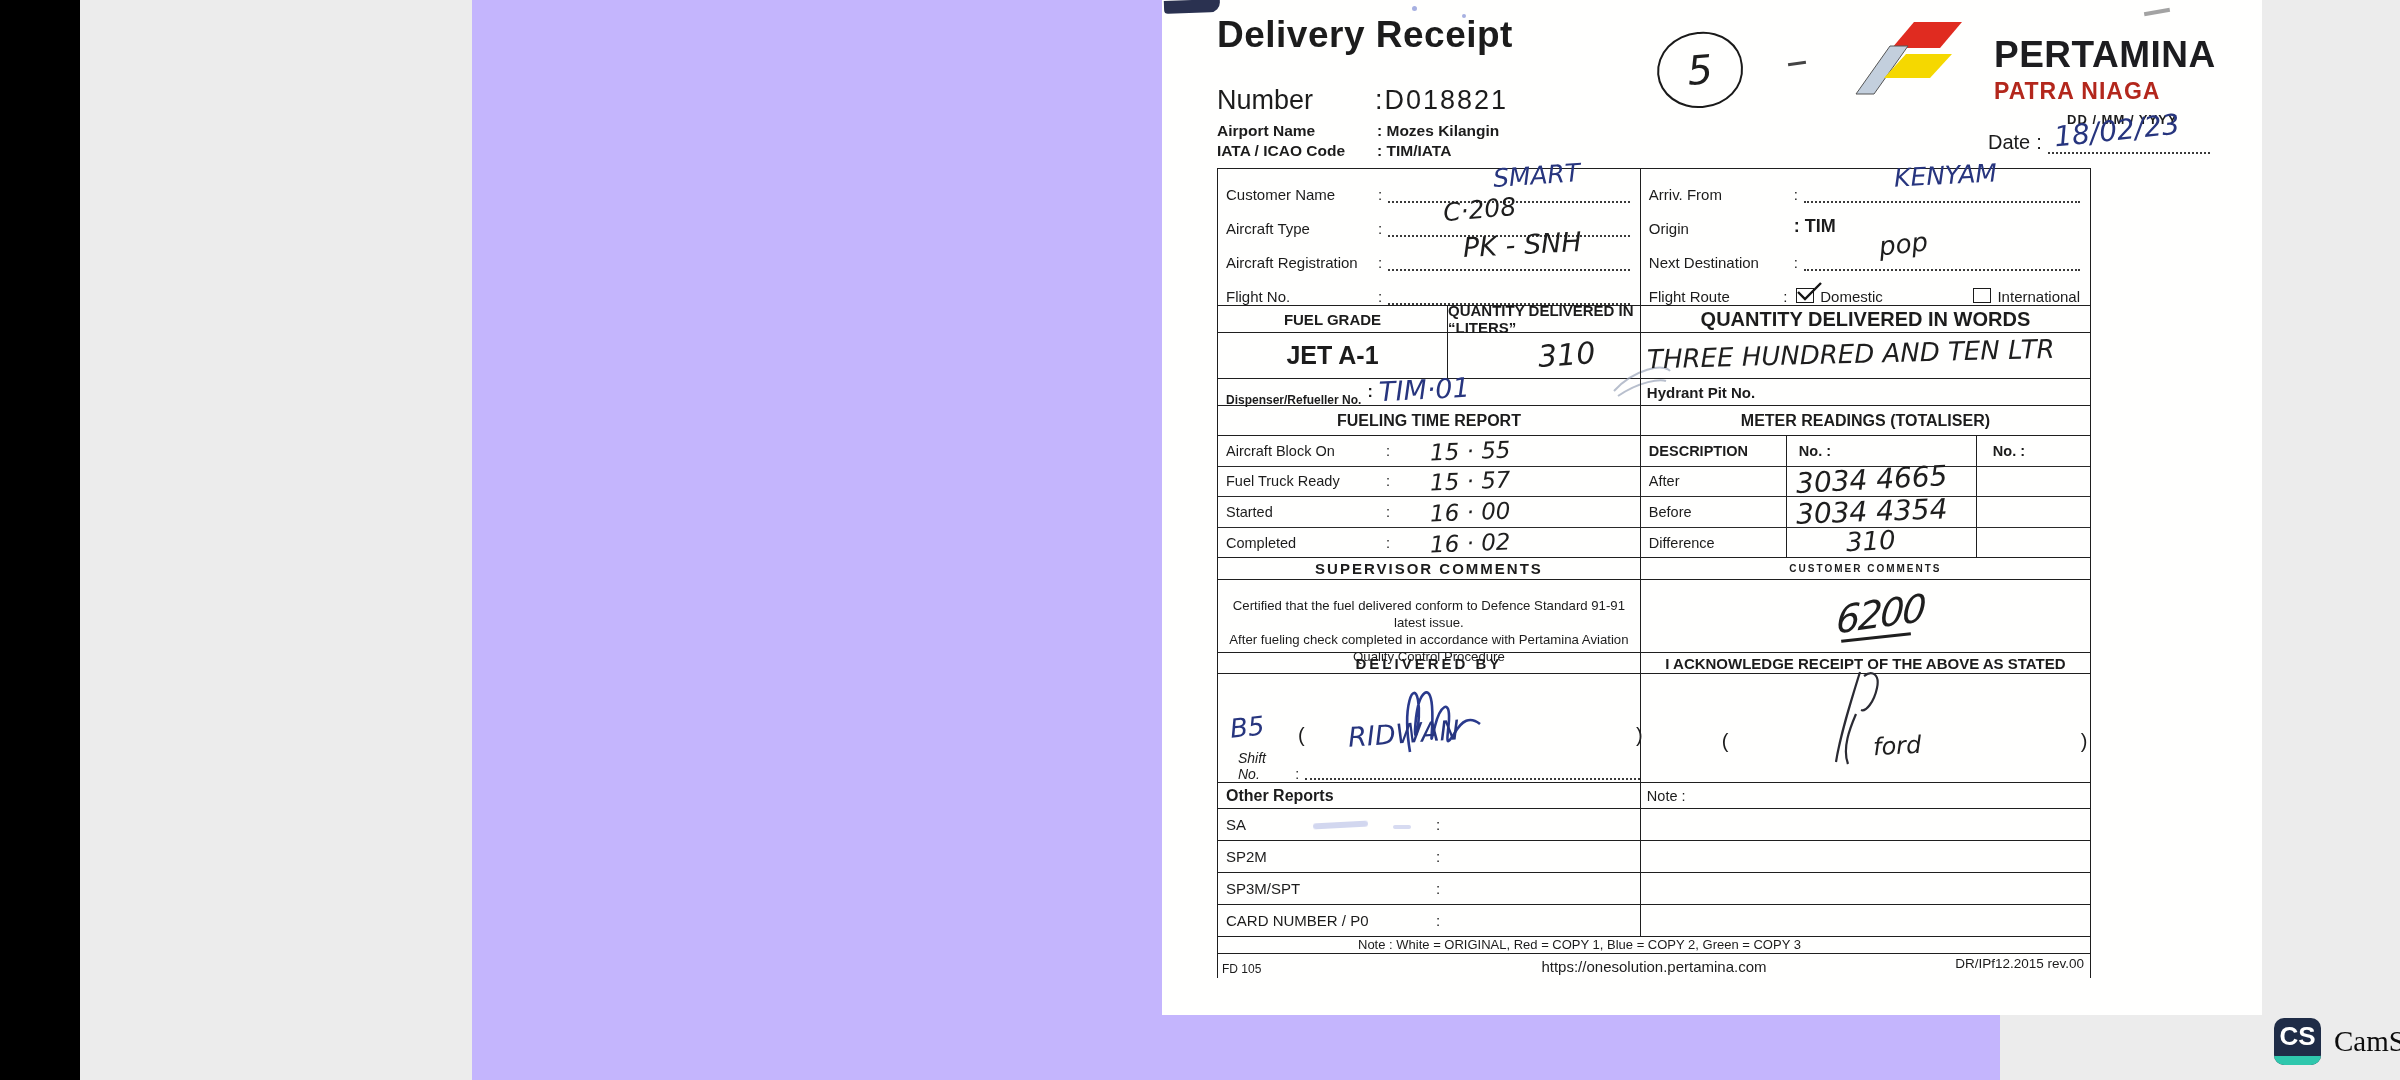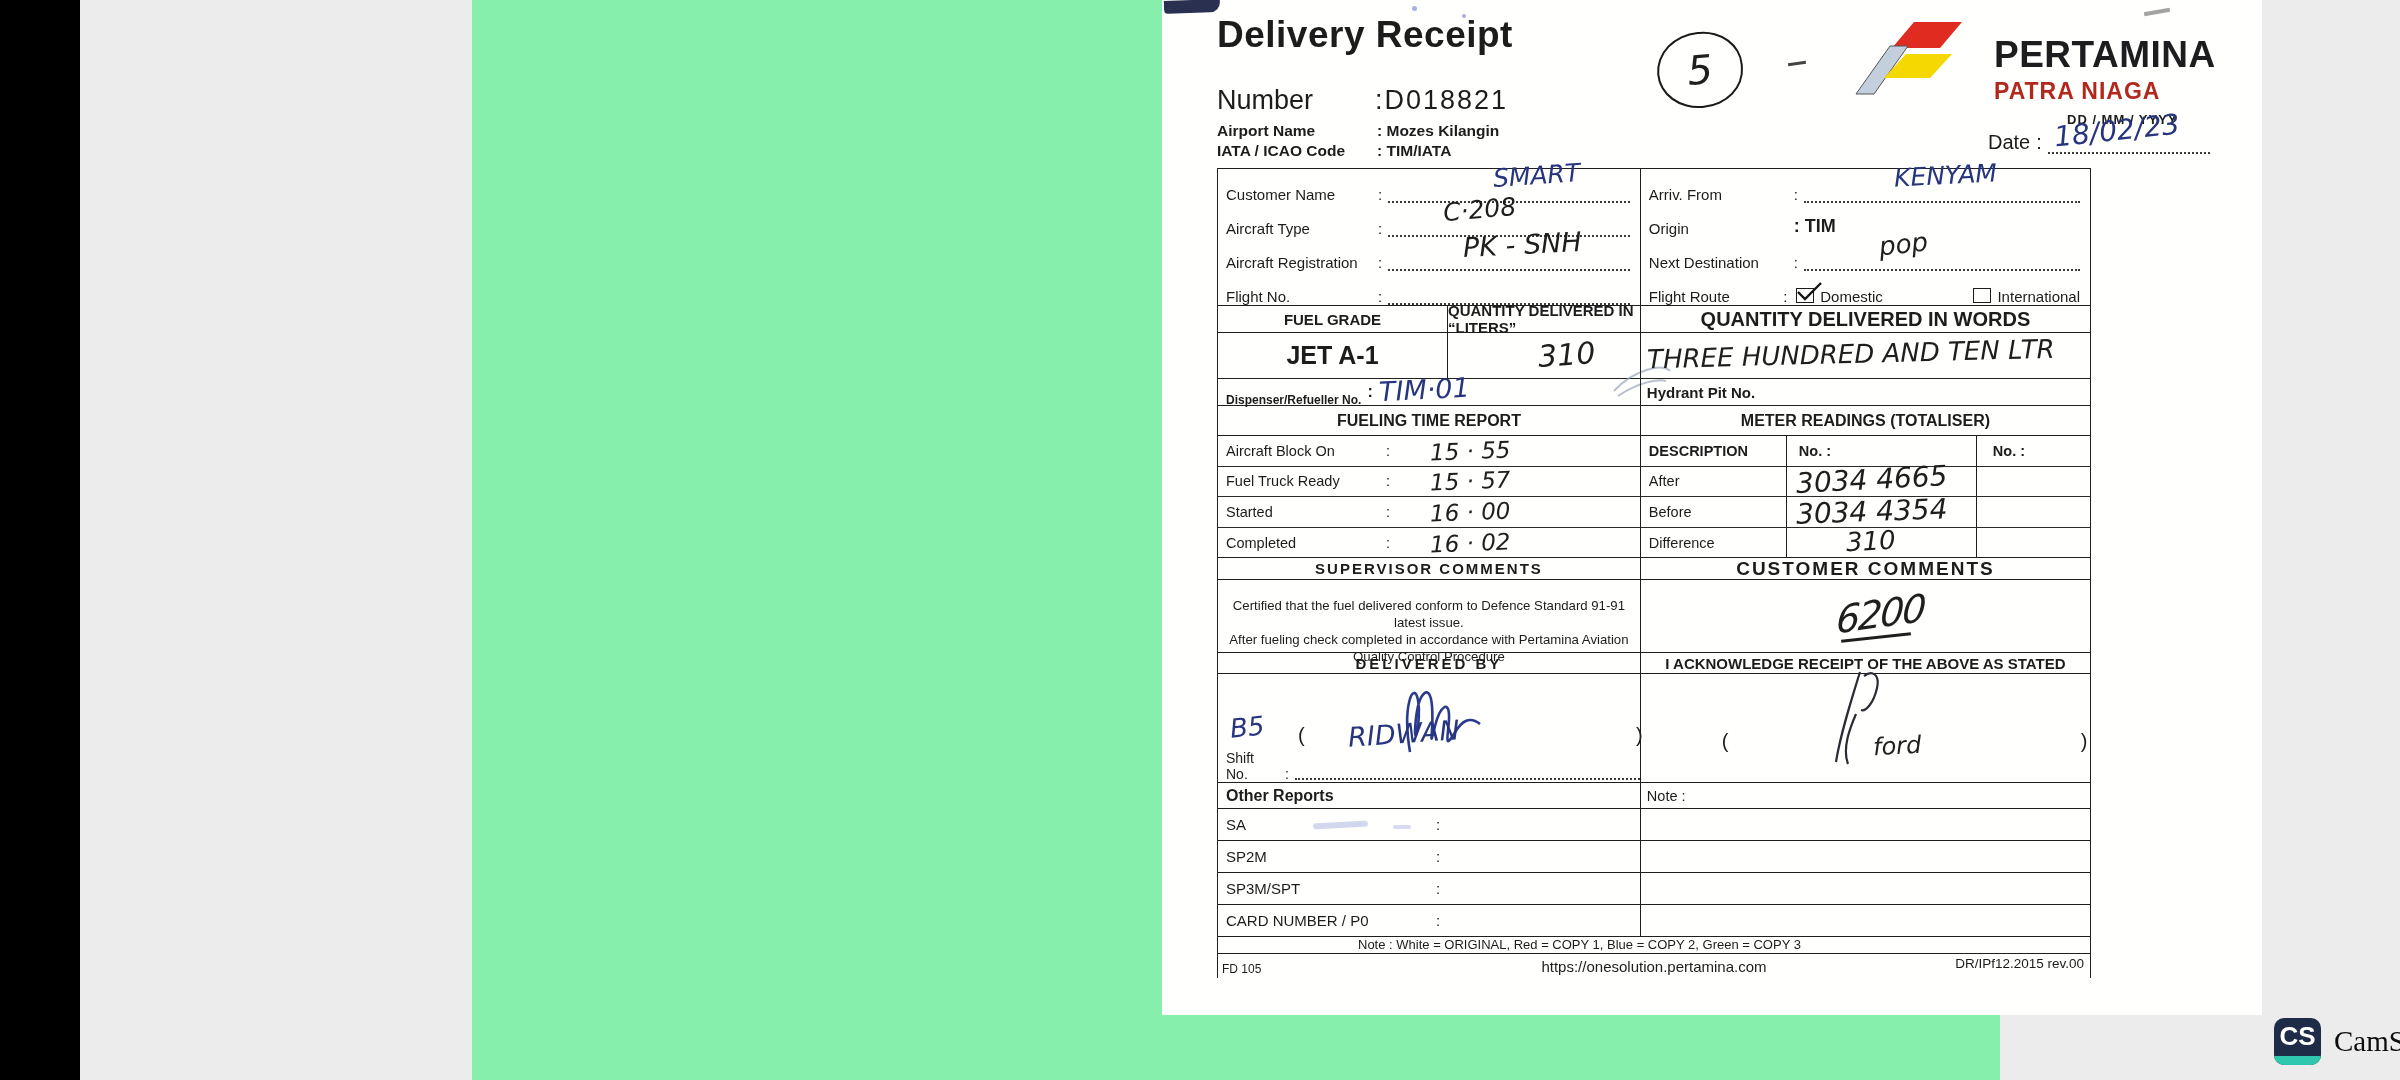--- a/index.html
+++ b/index.html
@@ -1,21 +1,21 @@
 <!DOCTYPE html>
 <html><head>
 <meta charset="utf-8">
 <style>
   * { margin:0; padding:0; box-sizing:border-box; }
   html,body { width:2400px; height:1080px; }
   body { position:relative; background:#ececec; overflow:hidden;
          font-family:"Liberation Sans", sans-serif; color:#1c1c1c; }
 
   .black-bar { position:absolute; left:0; top:0; width:80px; height:1080px; background:#000; }
-  .page { position:absolute; left:472px; top:0; width:1528px; height:1080px; background:#86efac; }
+  .page { position:absolute; left:472px; top:0; width:1528px; height:1080px; background:#c4b5fd; }
 
   .doc { position:absolute; left:690px; top:0; width:1100px; height:1015px; background:#fffffe; }
 
   
   .blob-tl { position:absolute; left:2px; top:0; width:56px; height:13px; background:#2a3150;
              border-radius:0 0 10px 4px; transform:rotate(-2deg); }
   .dash-tr { position:absolute; left:982px; top:10px; width:26px; height:4px; background:#666;
              opacity:.6; transform:rotate(-10deg); }
   .speck { position:absolute; border-radius:50%; background:rgba(60,80,190,.45); filter:blur(.6px); }
 
@@ -290,21 +290,21 @@
           </div>
           <div class="sub">
             <span style="margin-left:8px;">Difference</span>
             <span class="hw ik" style="position:absolute; left:205px; top:-2px; font-size:26px; transform:rotate(-3deg);">310</span>
           </div>
         </div>
       </div>
 
       <div class="row bb" style="height:22px;">
         <div class="cl cell-center" style="font-size:15px; letter-spacing:2px;">SUPERVISOR  COMMENTS</div>
-        <div class="cr cell-center" style="font-size:19px; letter-spacing:2px;">CUSTOMER  COMMENTS</div>
+        <div class="cr cell-center" style="font-size:10px; letter-spacing:2px;">CUSTOMER  COMMENTS</div>
       </div>
 
       <div class="row bb" style="height:73px;">
         <div class="cl" style="text-align:center; padding-top:17px; font-size:13.2px; line-height:17px;">
           <div>Certified that the fuel delivered conform to Defence Standard 91-91 latest issue.</div>
           <div>After fueling check completed in accordance with Pertamina Aviation Quality Control Procedure</div>
         </div>
         <div class="cr">
           <span class="hw ik" style="position:absolute; left:195px; top:12px; font-size:38px; transform:rotate(-8deg) skewX(-12deg); letter-spacing:-2px;">6200</span>
           <div style="position:absolute; left:200px; top:56px; width:70px; height:2.5px; background:#1e1e1e; transform:rotate(-6deg);"></div>
@@ -331,21 +331,21 @@
           <svg class="sig" style="left:185px; top:-4px;" width="100" height="96" viewBox="0 0 100 96">
             <path d="M34 2 C24 34 14 66 10 92 M38 6 C46 0 54 4 51 18 C48 32 40 42 35 40 M30 44 C24 58 16 78 22 94" stroke="#2b2b33" stroke-width="2.2" fill="none"></path>
           </svg>
           <span class="hw ik" style="position:absolute; left:232px; top:58px; font-size:24px; transform:rotate(-3deg); text-transform:lowercase;">FORD</span>
           <span class="paren" style="left:440px; top:56px;">)</span>
         </div>
       </div>
 
       <div class="row bb" style="height:17px;">
         <div class="cl" style="display:flex; align-items:flex-end; font-size:14px;">
-          <span style="margin-left:8px;">Shift No.</span>
+          <span style="margin-left:20px;font-style:italic;">Shift No.</span>
           <span style="margin:0 6px;">:</span>
           <span class="dotline" style="width:350px; margin-bottom:2px;"></span>
         </div>
         <div class="cr"></div>
       </div>
 
       <div class="row bb" style="height:26px;">
         <div class="cl" style="display:flex; align-items:center;">
           <span style="margin-left:8px; font-weight:700; font-size:16px;">Other Reports</span>
         </div>

